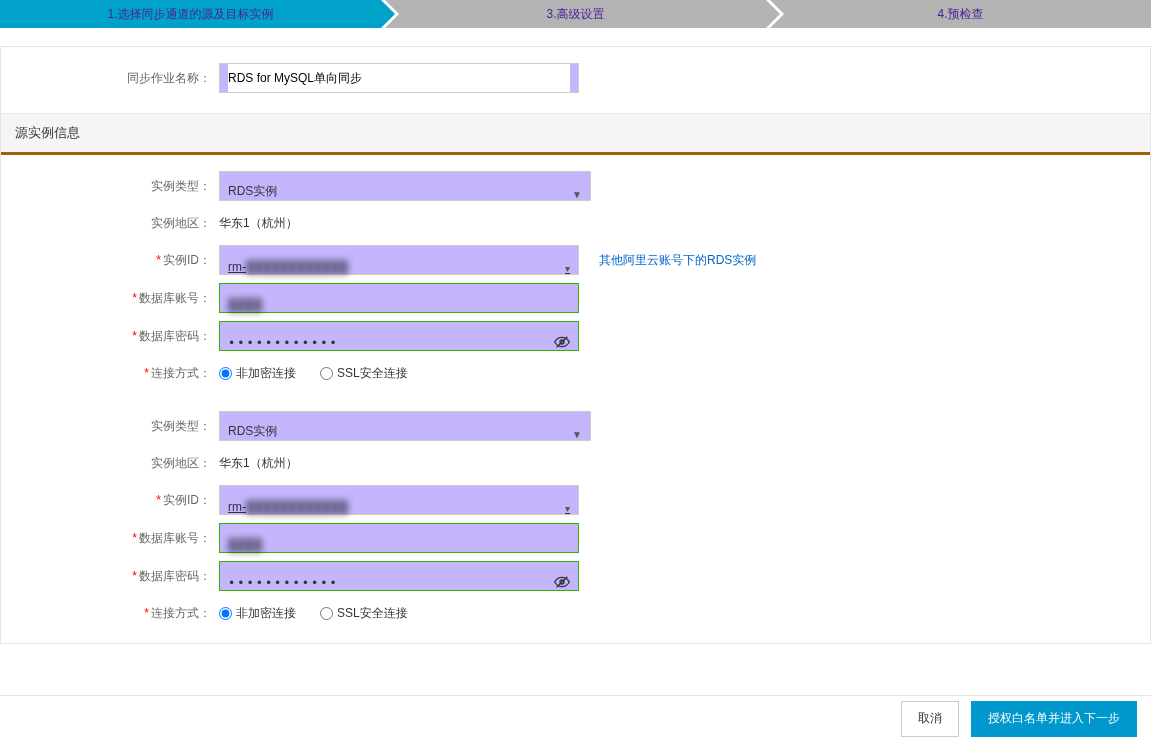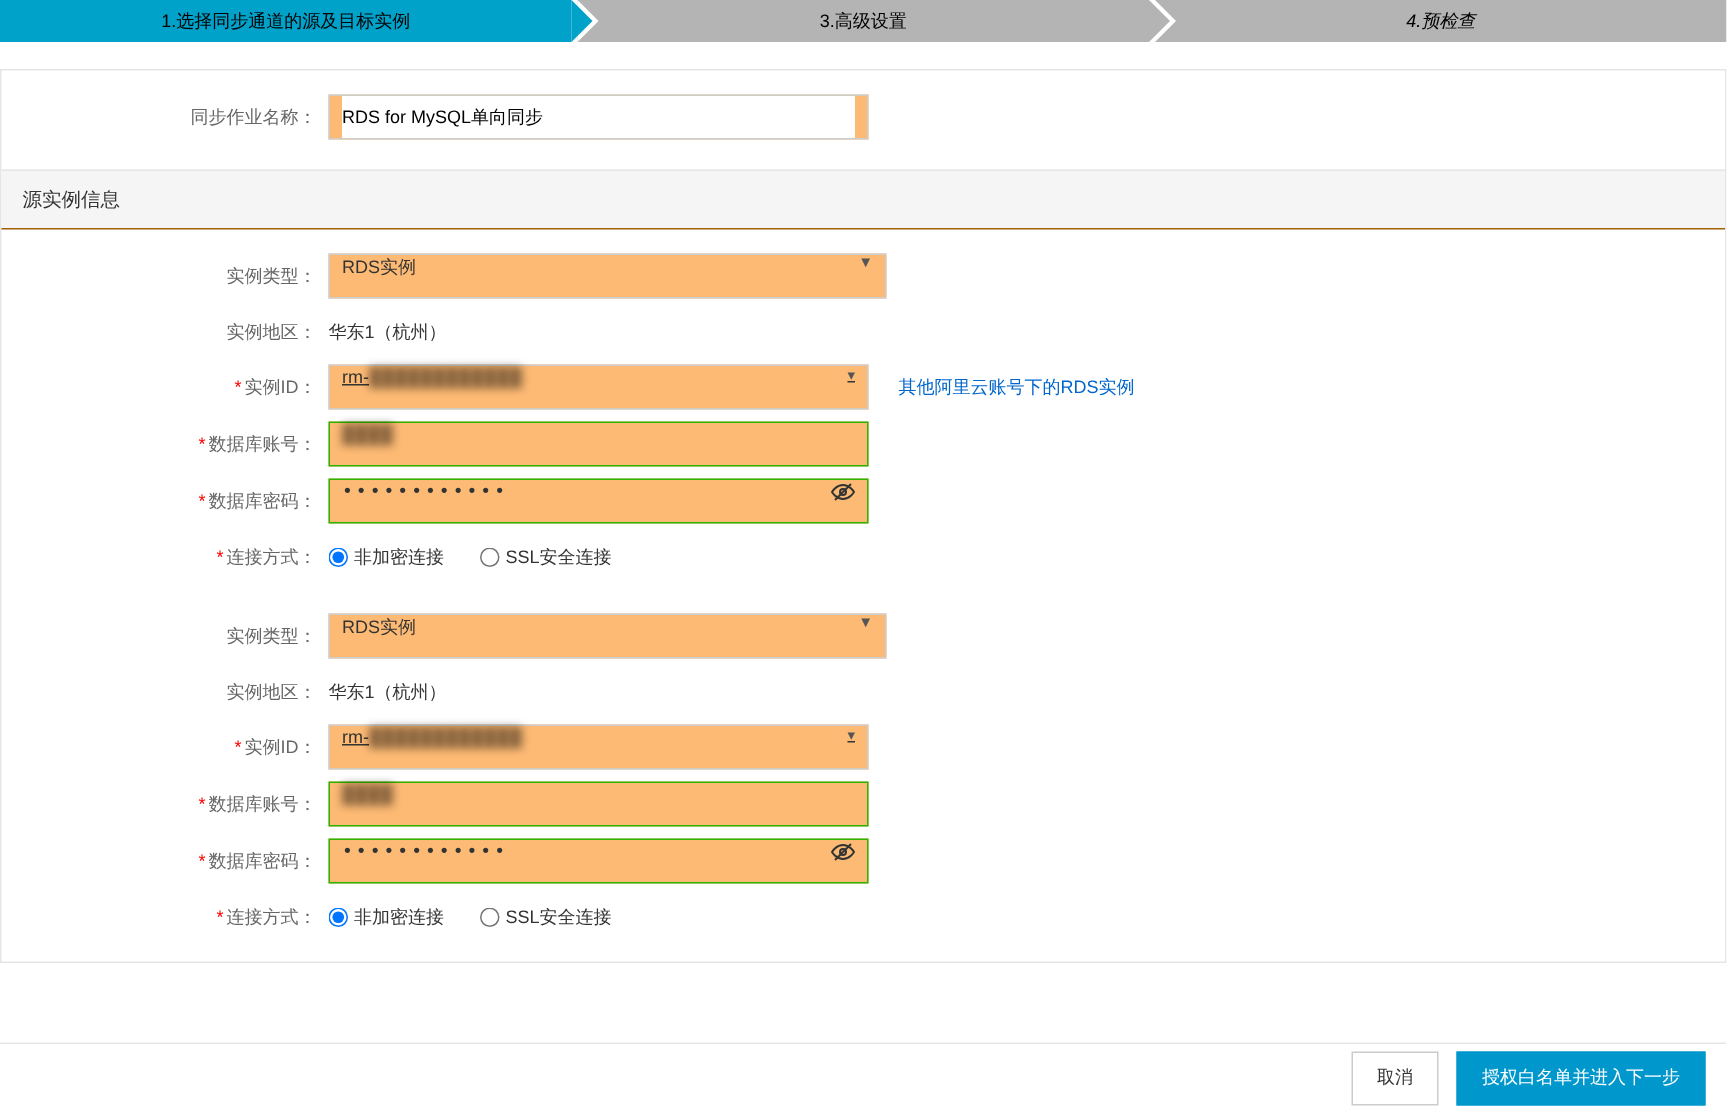--- a/index.html
+++ b/index.html
@@ -17,28 +17,28 @@
   
   .stepper {
     display: flex;
     height: 28px;
     margin-bottom: 18px;
   }
   .step {
     flex: 1;
     position: relative;
     background: #b4b4b4;
-    color: #000000;
+    color: #4c1d95;
     display: flex;
     align-items: center;
     justify-content: center;
     font-size: 12px;
     margin-right: 4px;
   }
-  .step:last-child { margin-right: 0; font-style: italic; }
+  .step:last-child { margin-right: 0; }
   .step.active { background: #00a2ca; }
   .step::after {
     content: "";
     position: absolute;
     right: -14px;
     top: 0;
     border-top: 14px solid transparent;
     border-bottom: 14px solid transparent;
     border-left: 14px solid #b4b4b4;
     z-index: 2;
@@ -80,23 +80,23 @@
     display: flex;
     align-items: center;
     gap: 8px;
   }
 
   .text-input, .select-box, .password-box, .combo-box {
     height: 30px;
     border: 1px solid #ccc;
     padding: 0 8px;
     font-size: 12px;
-    background: #fdba74;
-    display: flex;
-    align-items: flex-start;
+    background: #c4b5fd;
+    display: flex;
+    align-items: flex-end;
   }
   .text-input { width: 360px; }
   .select-box { width: 372px; justify-content: space-between; }
   .combo-box  { width: 360px; justify-content: space-between; text-decoration: underline; }
   .green-border { border: 1px solid #2db300; }
   .password-box { width: 360px; justify-content: space-between; }
   .dots { letter-spacing: 2px; font-family: monospace; }
   .caret {
     font-size: 10px;
     color: #555;
@@ -104,21 +104,21 @@
   .blurred {
     color: transparent;
     text-shadow: 0 0 6px rgba(0,0,0,.45);
     user-select: none;
   }
   .link { color: #06c; cursor: pointer; margin-left: 12px; }
 
   .section-header {
     background: #f5f5f5;
     border-top: 1px solid #e5e5e5;
-    border-bottom: 1px solid #a16207;
+    border-bottom: 3px solid #a16207;
     padding: 10px 14px;
     font-size: 13px;
     color: #333;
     margin-top: 12px;
   }
   .section-header:first-of-type { margin-top: 0; }
   .section-body { padding: 12px 0 4px 0; }
 
   .radio-group label {
     display: inline-flex;

